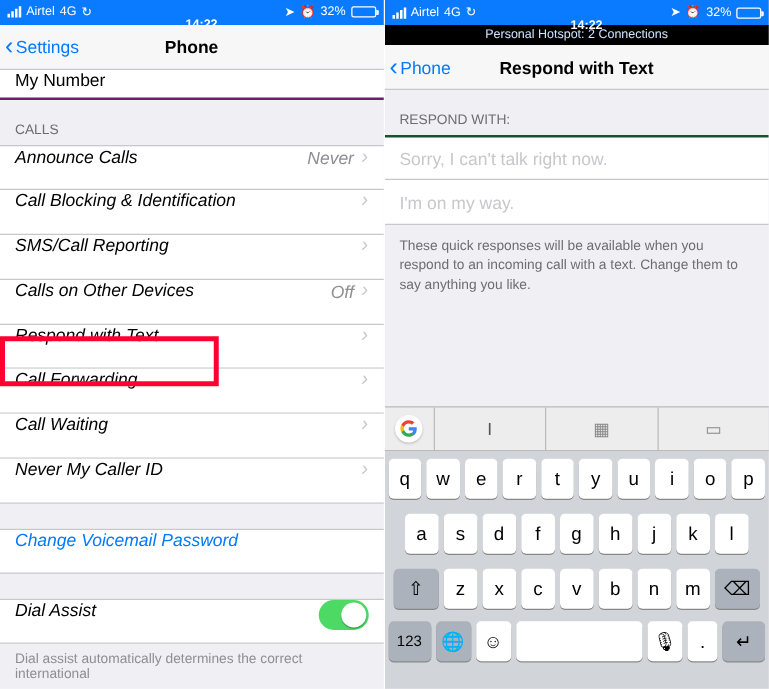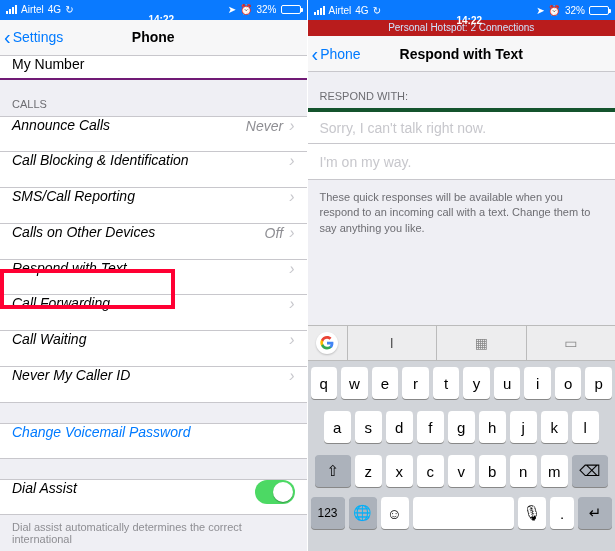--- a/index.html
+++ b/index.html
@@ -72,21 +72,21 @@
     font-size: 20px;
     line-height: 1;
     margin-right: 2px;
     font-weight: 300;
   }
   .nav-title { font-weight: 600; font-size: 14px; color:#000; }
 
   
   .hotspot-banner {
     height: 16px;
-    background: #b91c1c;
+    background: #000000;
     color: #cfe5ff;
     font-size: 10px;
     text-align: center;
     line-height: 16px;
   }
 
   
   .cell {
     background: #fff;
     height: 36px;
@@ -133,21 +133,21 @@
   .scroll-area { flex:1; overflow:hidden; }
   .text-field-cell {
     background:#fff;
     height: 36px;
     display:flex; align-items:center;
     padding: 0 12px;
     border-bottom: 1px solid #c8c7cc;
     font-size:14px;
     color:#c7c7cc;
   }
-  .text-field-cell.first { border-top:4px solid #14532d; }
+  .text-field-cell.first { border-top:2px solid #14532d; }
   .footer-text {
     padding: 10px 12px;
     font-size: 11px;
     color:#6d6d72;
     line-height:1.4;
   }
 
   
   .keyboard {
     background:#d1d4d9;

